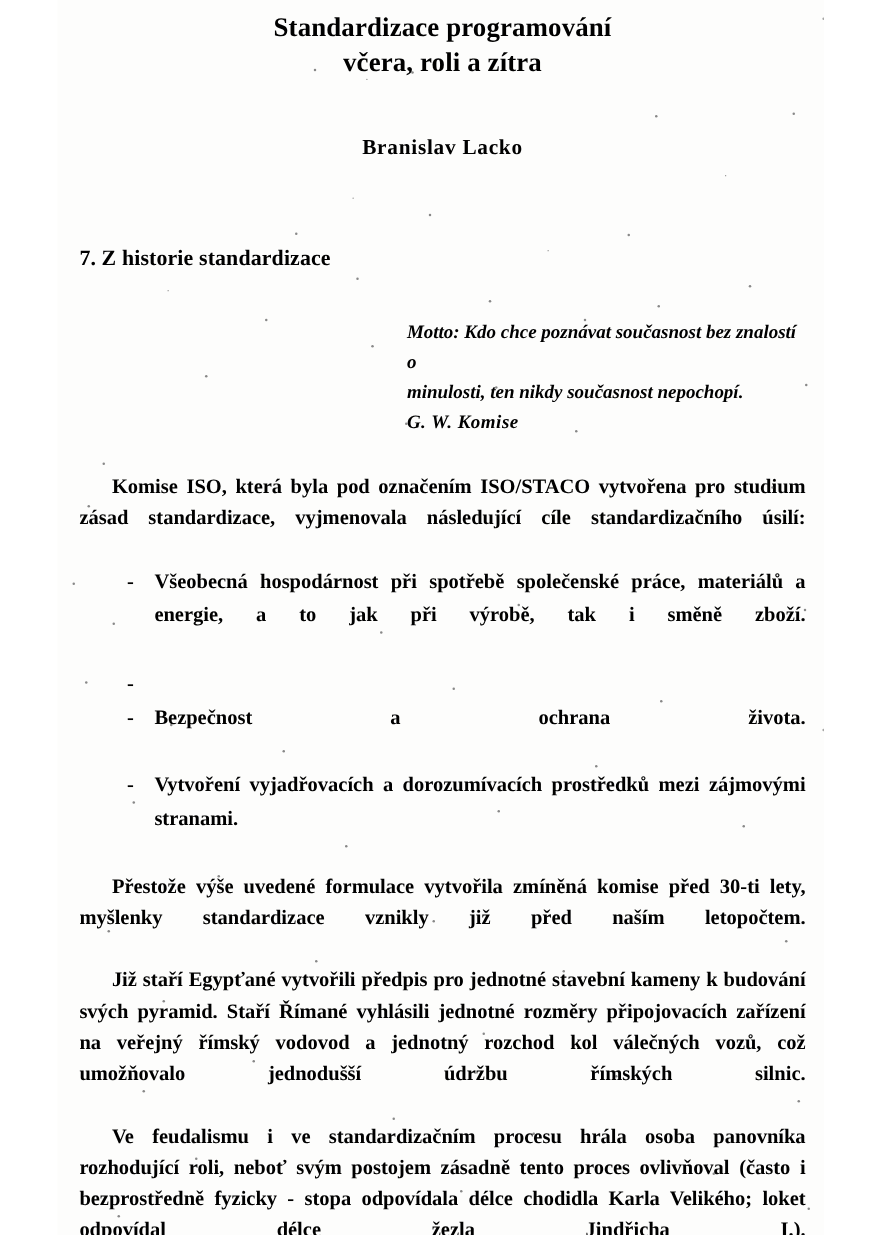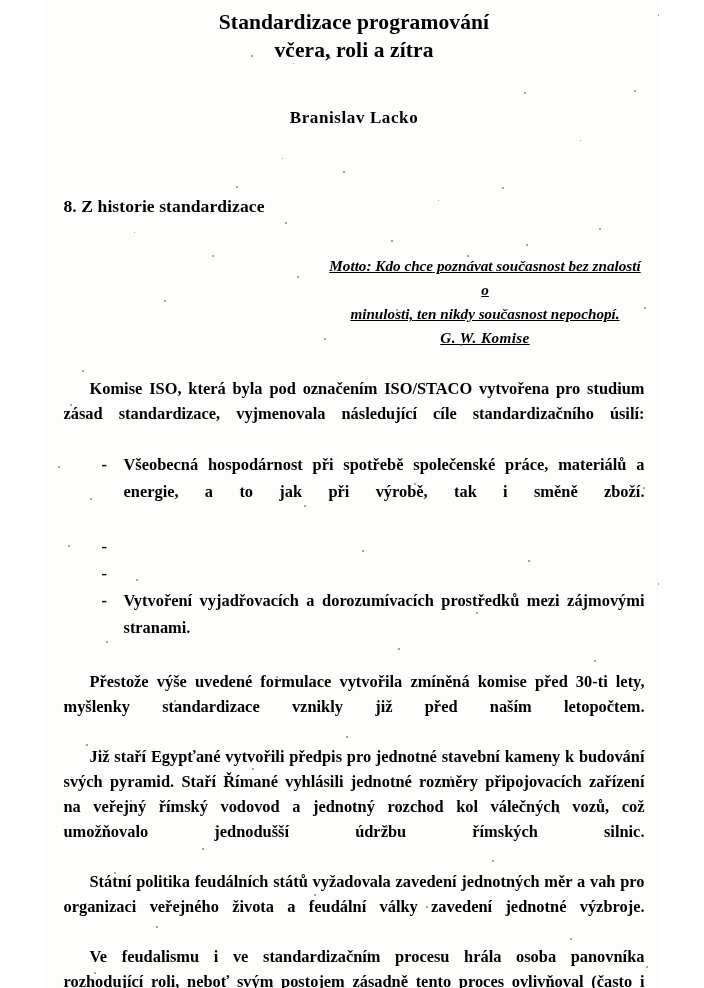--- a/index.html
+++ b/index.html
@@ -72,26 +72,25 @@
     margin: 0;
     padding-top: 66px;
     letter-spacing: .1px;
   }
 
   
   .motto {
     margin: 0;
     padding-top: 37px;
     padding-left: 262px;
-    text-align: center;
+    text-align: left;
     font-style: italic;
     font-weight: bold;
     font-size: 15.2px;
     line-height: 24px;
-    text-decoration: underline;
   }
   .motto .mline { display: block; }
   .motto .mline.author { letter-spacing: .4px; }
 
   
   .body-block { padding-top: 26px; }
 
   p.para {
     margin: 0;
     font-weight: bold;
@@ -143,21 +142,21 @@
 
   <div id="content">
 
     <h1 class="doc-title">
       <span class="tline">Standardizace programování</span>
       <span class="tline">včera, roli a zítra</span>
     </h1>
 
     <div class="doc-author">Branislav  Lacko</div>
 
-    <h2 class="section-heading">8. Z historie standardizace</h2>
+    <h2 class="section-heading">7. Z historie standardizace</h2>
 
     <div class="motto">
       <span class="mline">Motto: Kdo chce  poznávat  současnost bez znalostí o</span>
       <span class="mline">minulosti, ten nikdy současnost nepochopí.</span>
       <span class="mline author">G. W. Komise</span>
     </div>
 
     <div class="body-block">
 
       <p class="para">Komise ISO, která byla pod označením ISO/STACO vytvořena pro studium zásad standardizace, vyjmenovala následující cíle standardizačního úsilí:</p>
@@ -165,30 +164,30 @@
       <ul class="bullets">
         <li>
           <span class="dash">-</span>
           <span>Všeobecná hospodárnost při spotřebě společenské práce, materiálů a energie, a to  jak při výrobě,  tak i směně  zboží.</span>
         </li>
         <li>
           <span class="dash">-</span>
         </li>
         <li>
           <span class="dash">-</span>
+          <span>Bezpečnost a ochrana života.</span>
         </li>
         <li>
           <span class="dash">-</span>
           <span>Vytvoření vyjadřovacích a dorozumívacích prostředků mezi zájmovými stranami.</span>
         </li>
       </ul>
 
       <p class="para">Přestože  výše  uvedené  formulace  vytvořila  zmíněná  komise  před  30-ti    lety, myšlenky standardizace  vznikly již před  naším letopočtem.</p>
       <p class="para">Již staří  Egypťané vytvořili předpis  pro jednotné stavební kameny k budování svých  pyramid. Staří Římané vyhlásili jednotné rozměry  připojovacích  zařízení  na veřejný  římský  vodovod  a jednotný  rozchod kol  válečných vozů,  což umožňovalo jednodušší údržbu římských silnic.</p>
-      <p class="para">Státní politika feudálních států vyžadovala zavedení jednotných měr a vah pro orga­nizaci veřejného života a feudální války zavedení jednotné výzbroje.</p>
       <p class="para">Ve  feudalismu i ve standardizačním procesu hrála osoba panovníka   rozhodující roli,  neboť svým postojem zásadně  tento proces  ovlivňoval (často i bezprostředně fyzicky - stopa odpovídala délce chodidla Karla Velikého;  loket odpovídal délce žezla Jindřicha I.).</p>
 
     </div>
   </div>
 
   <div id="speckles">
       <i style="left: 612px; top: 14px; width: 2px; height: 2px;"></i>
       <i style="left: 205px; top: 55px; width: 2px; height: 2px;"></i>
       <i style="left: 283px; top: 57px; width: 2px; height: 2px;"></i>
       <i style="left: 478px; top: 92px; width: 2px; height: 2px;"></i>

